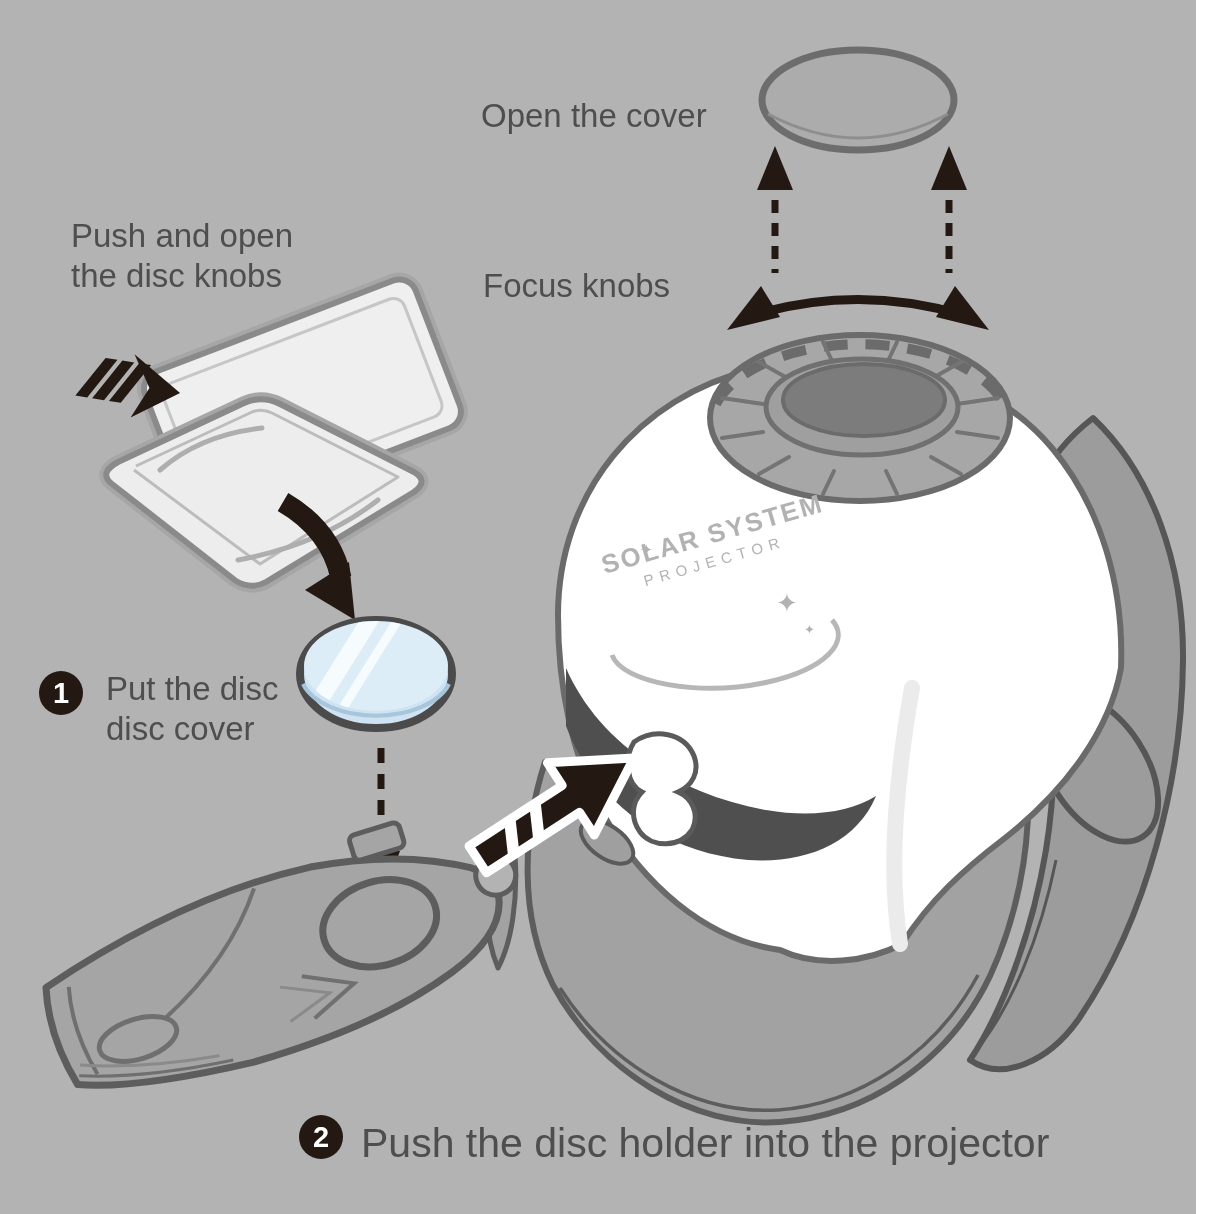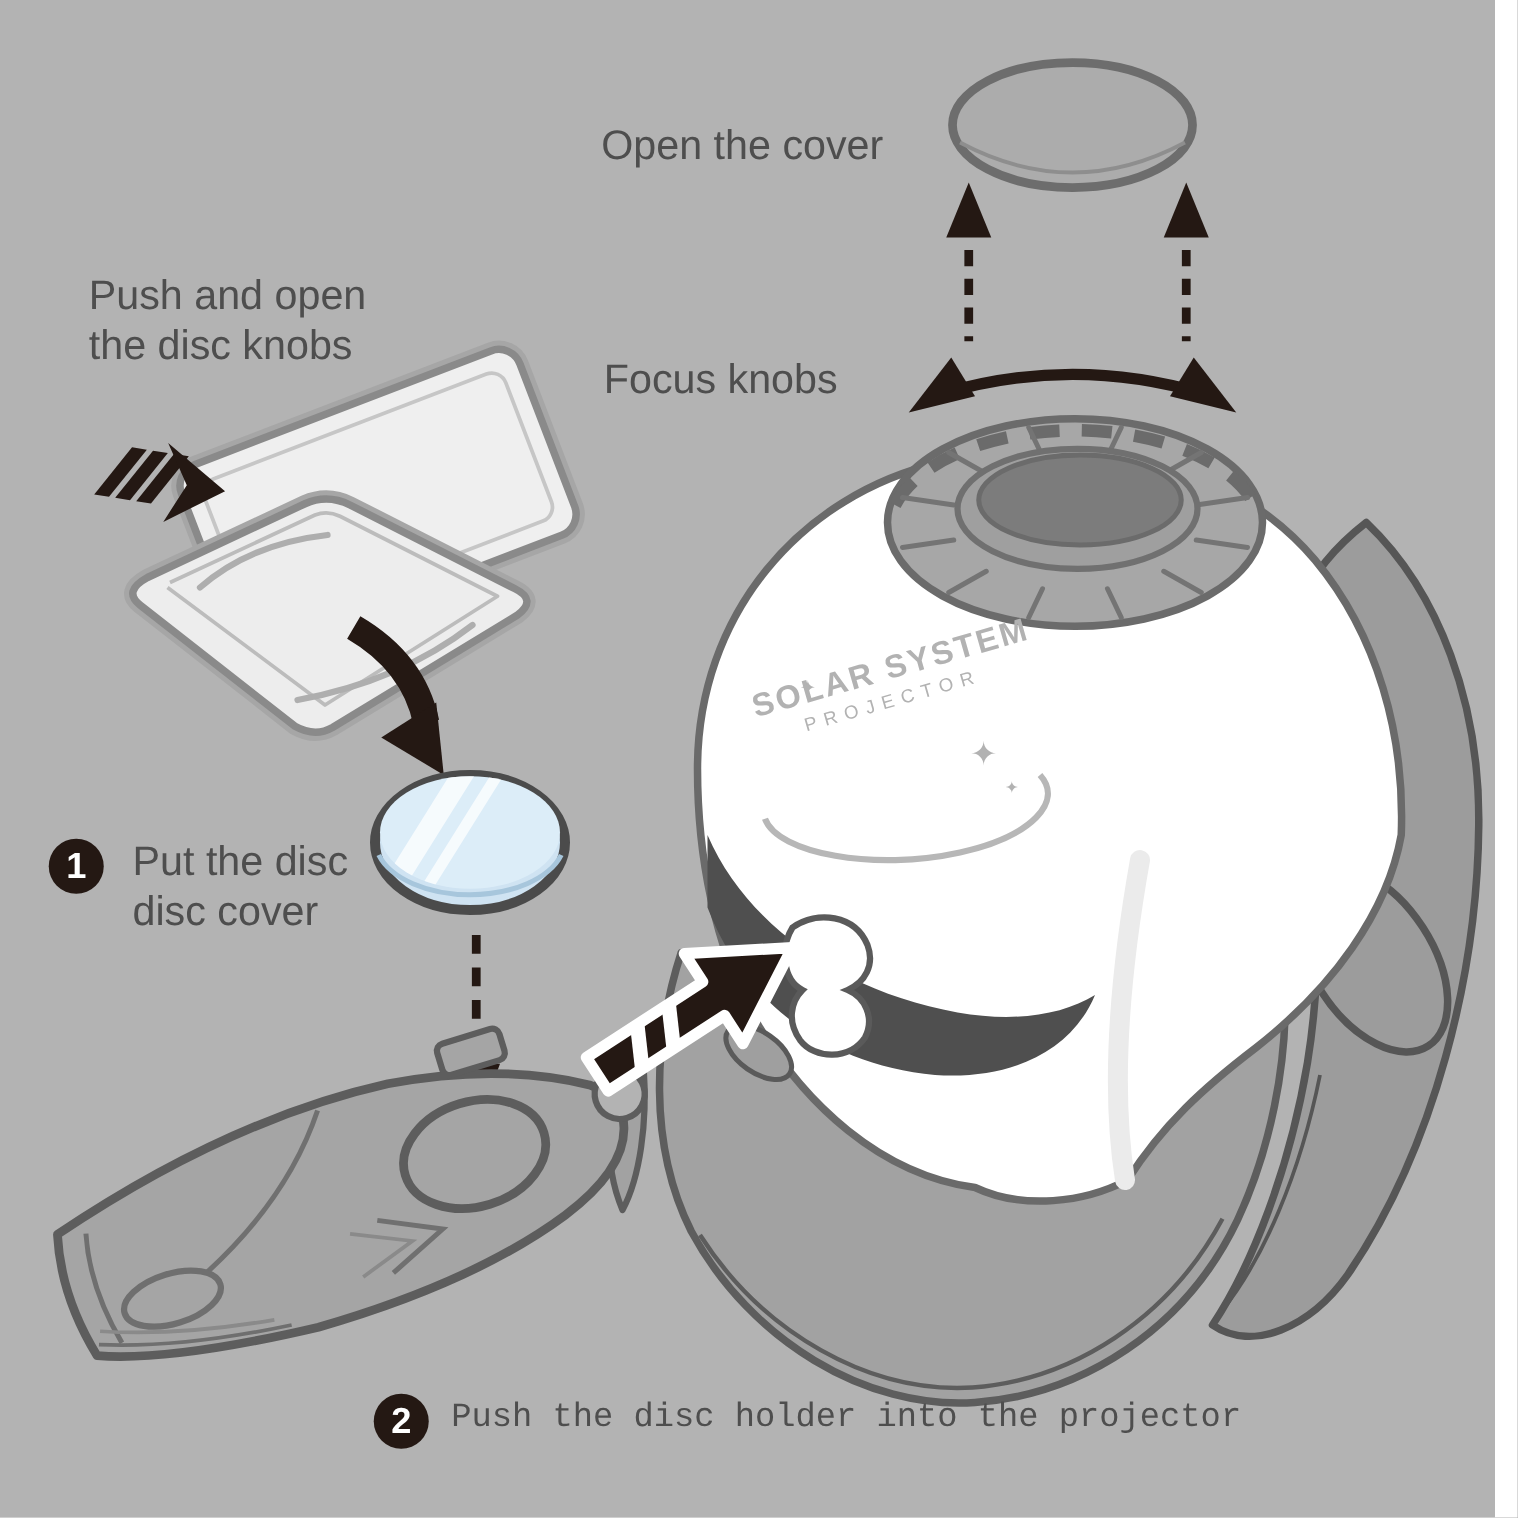--- a/index.html
+++ b/index.html
@@ -7,21 +7,21 @@
     position:relative;width:1196px;height:1214px;background:#b3b3b3;
     overflow:hidden;font-family:"Liberation Sans",sans-serif;
   }
   .canvas svg{position:absolute;left:0;top:0;}
   .txt{position:absolute;color:#4e4e4e;font-size:33px;line-height:40px;white-space:nowrap;}
   .txt span{display:block;}
   .badge{
     position:absolute;width:44px;height:44px;border-radius:50%;background:#241813;
     color:#ffffff;font-size:29px;font-weight:bold;text-align:center;line-height:44px;
   }
-  .step2-text{position:absolute;color:#4e4e4e;font-size:27px;white-space:nowrap;font-family:Liberation Mono, monospace;}
+  .step2-text{position:absolute;color:#4e4e4e;font-size:41px;white-space:nowrap;}
   .logo{
     position:absolute;left:598px;top:551px;color:#b2b2b2;
     transform:rotate(-16deg);transform-origin:left top;text-align:left;
   }
   .logo .l1{font-size:26px;font-weight:bold;letter-spacing:2px;}
   .logo .l2{font-size:15px;letter-spacing:6px;margin-left:36px;margin-top:2px;}
   .star{position:absolute;color:#b2b2b2;}
   .s1{left:640px;top:541px;font-size:15px;}
   .s2{left:776px;top:588px;font-size:26px;}
   .s3{left:804px;top:622px;font-size:13px;}
@@ -197,21 +197,21 @@
     <polygon points="462,790 573,790 573,763 648,806 573,849 573,822 462,822" fill="#241813" stroke="#ffffff" stroke-width="9" stroke-linejoin="round"></polygon>
     <polygon points="488,822 504,790 517,790 501,822" fill="#ffffff"></polygon>
     <polygon points="518,822 534,790 547,790 531,822" fill="#ffffff"></polygon>
   </g>
 </svg>
 
   <div class="txt" style="left:481px;top:96px;">
     <span>Open the cover</span>
   </div>
 
-  <div class="txt" style="left:483px;top:283px;">
+  <div class="txt" style="left:483px;top:266px;">
     <span>Focus knobs</span>
   </div>
 
   <div class="txt" style="left:71px;top:216px;">
     <span>Push and open</span>
     <span>the disc knobs</span>
   </div>
 
   <div class="badge" style="left:39px;top:671px;">1</div>
   <div class="txt" style="left:88px;top:669px;margin-left:18px;">

